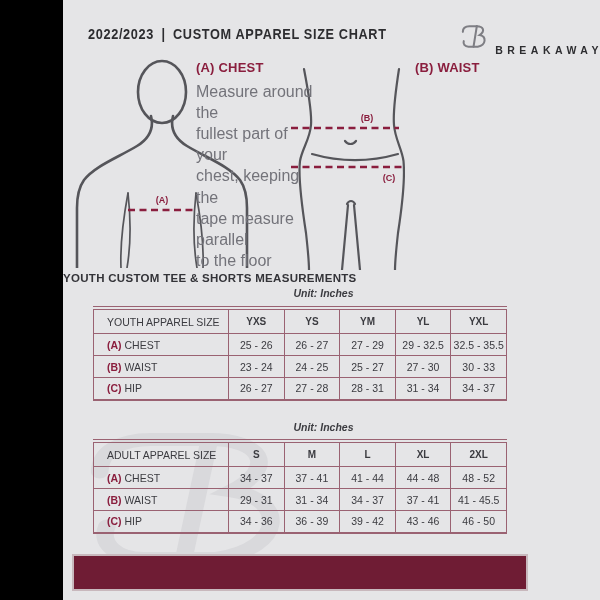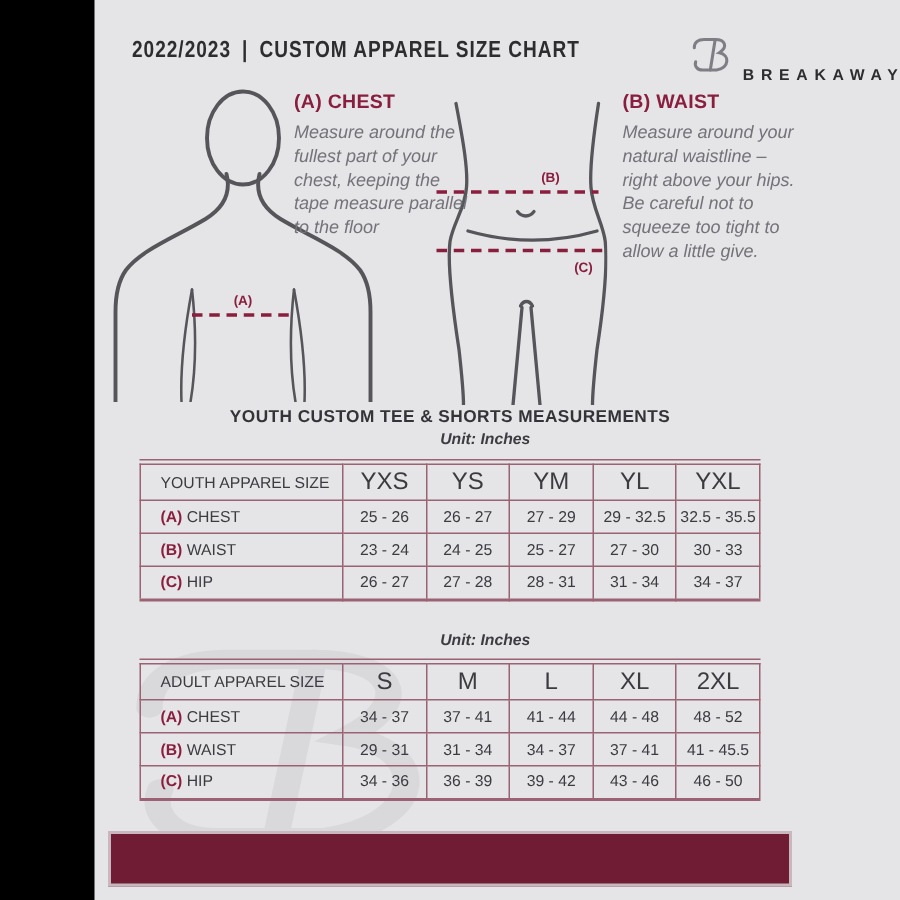--- a/index.html
+++ b/index.html
@@ -9,42 +9,42 @@
 
   
   .hdr-title { position:absolute; top:25px; left:25px; display:flex; gap:9px; align-items:baseline;
                font-weight:bold; font-size:15.5px; color:#2d2d30; letter-spacing:.8px; white-space:nowrap;
                transform:scaleX(.82); transform-origin:left center; }
   .brand { position:absolute; top:16px; right:30px; display:flex; align-items:center; gap:8px; }
   .brand-name { font-weight:bold; font-size:10.5px; letter-spacing:4.5px; color:#2d2d30;margin-top:28px; }
 
   
   .guide-head { font-weight:bold; font-size:13px; color:#8a1e3e; letter-spacing:.2px; }
-  .guide-text { margin-top:6px; font-size:12px; line-height:1.32; font-style:italic; color:#73737a;
+  .guide-text { margin-top:6px; font-size:16px; line-height:1.32; color:#73737a;
                 white-space:pre-line; }
   .block-a { position:absolute; left:133px; top:60px; width:120px; }
   .col-right { position:absolute; left:352px; top:60px; width:132px; }
   .block-c { margin-top:13px; }
   .fig { position:absolute; }
   .fig-left { left:12px; top:58px; }
   .fig-mid { left:222px; top:55px; }
   .fig text { font-family:"Liberation Sans", sans-serif; font-weight:bold; font-size:9px; fill:#8a1e3e; }
 
   
-  .tbl-title { position:absolute; left:0; width:474px; text-align:center; font-weight:bold;
+  .tbl-title { position:absolute; left:0; width:474px; text-align:left; font-weight:bold;
                font-size:11.5px; color:#333338; letter-spacing:.3px; }
   .tbl-unit  { position:absolute; left:0; width:474px; text-align:center; font-style:italic;
                font-weight:bold; font-size:10.5px; color:#3c3c41;padding-left:47px; }
   .tbl-wrap { position:absolute; left:30px; width:414px; border-top:1px solid #9a6272; padding-top:2px; z-index:2; }
   table { width:414px; border-collapse:collapse; table-layout:fixed;border-radius:25px; }
   td, th { border:1px solid #9a6272; color:#3b3b40; font-size:10.5px; text-align:center;
            height:22px; padding:0; background:transparent; font-weight:normal; }
   tr.hrow td { height:24px; }
   td.lab { text-align:left; padding-left:13px; width:135px; }
-  td.size { font-weight:normal; font-size:16px; }
+  td.size { font-weight:bold; font-size:10px; }
   .key { color:#8a1e3e; font-weight:bold; }
   table { border-bottom:2px solid #9a6272; }
 
   
   .watermark { position:absolute; left:22px; top:418px; z-index:1; }
   .footer-bar { position:absolute; left:9px; top:554px; width:456px; height:37px;
                 background:#6f1c34; border:2px solid #c8b8bd; z-index:2; }
 </style>
 </head>
 <body>
@@ -111,26 +111,20 @@
 tape measure parallel
 to the floor</div>
     </div>
 
     <div class="col-right">
       <div>
         <div class="guide-head">
           <span class="key">(B)</span>
           <span>WAIST</span>
         </div>
-        <div class="guide-text">Measure around your
-natural waistline –
-right above your hips.
-Be careful not to
-squeeze too tight to
-allow a little give.</div>
       </div>
     </div>
 
     <svg class="watermark" width="205" height="162" viewBox="0 0 28 30" preserveAspectRatio="none">
       <g fill="none" stroke="#d9d9dc" stroke-width="2.4" stroke-linecap="round">
         <path d="M 2,10 C 2,6 5,4 9,4 L 17,4"></path>
         <path d="M 17,4 L 13.5,26"></path>
         <path d="M 17,4 C 24,4 26.5,9 20,13.5 C 27.5,15 27.5,24 18,26 L 8,26 C 4,26 2,23 3,20"></path>
       </g>
     </svg>

